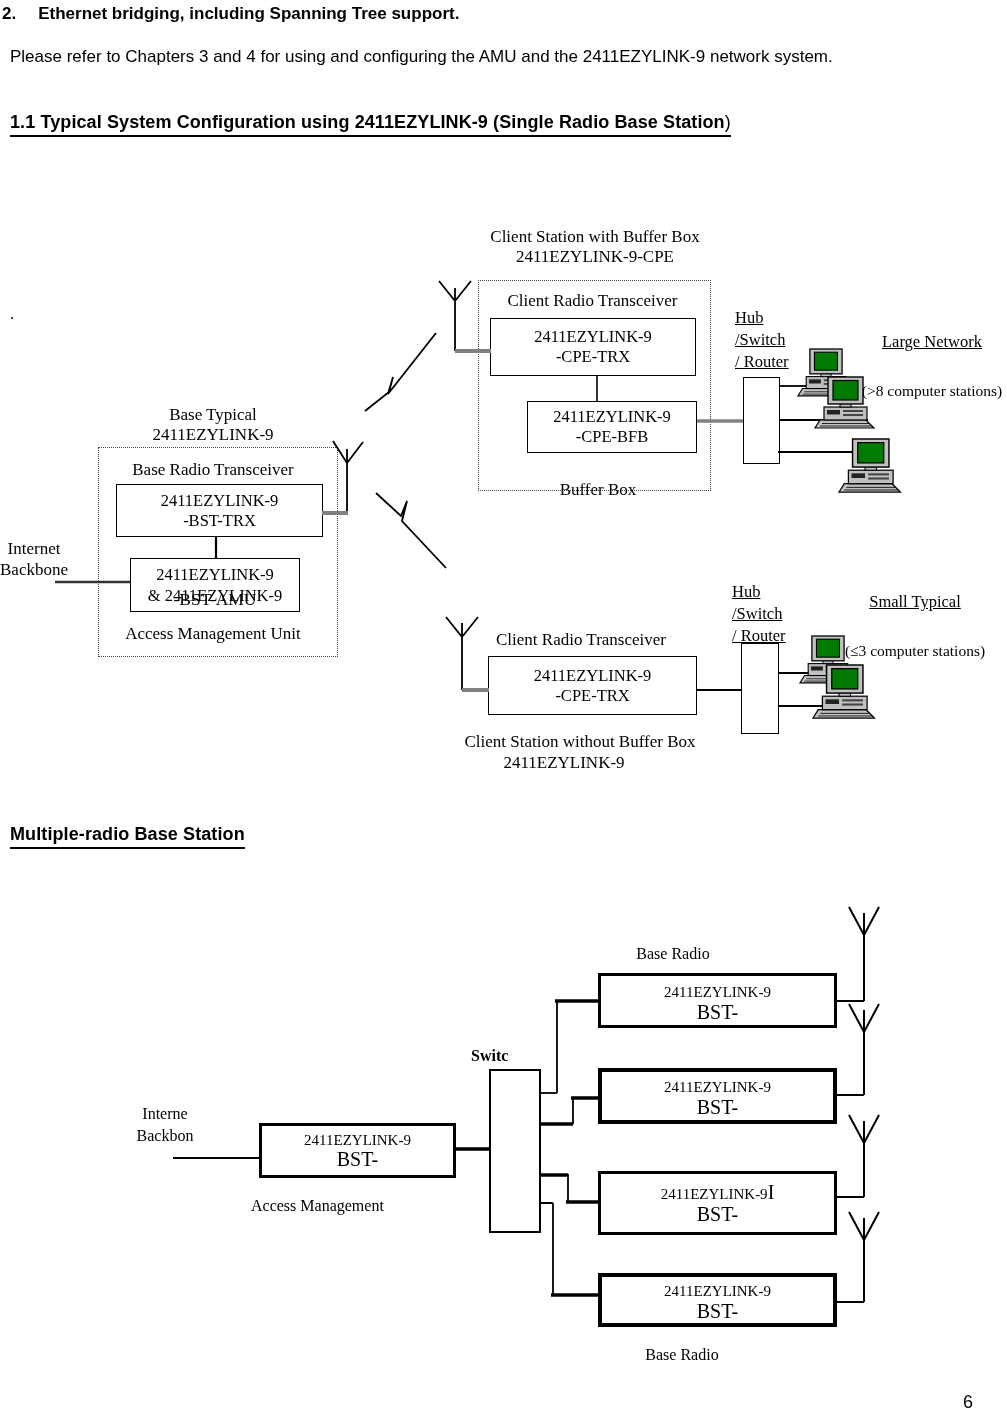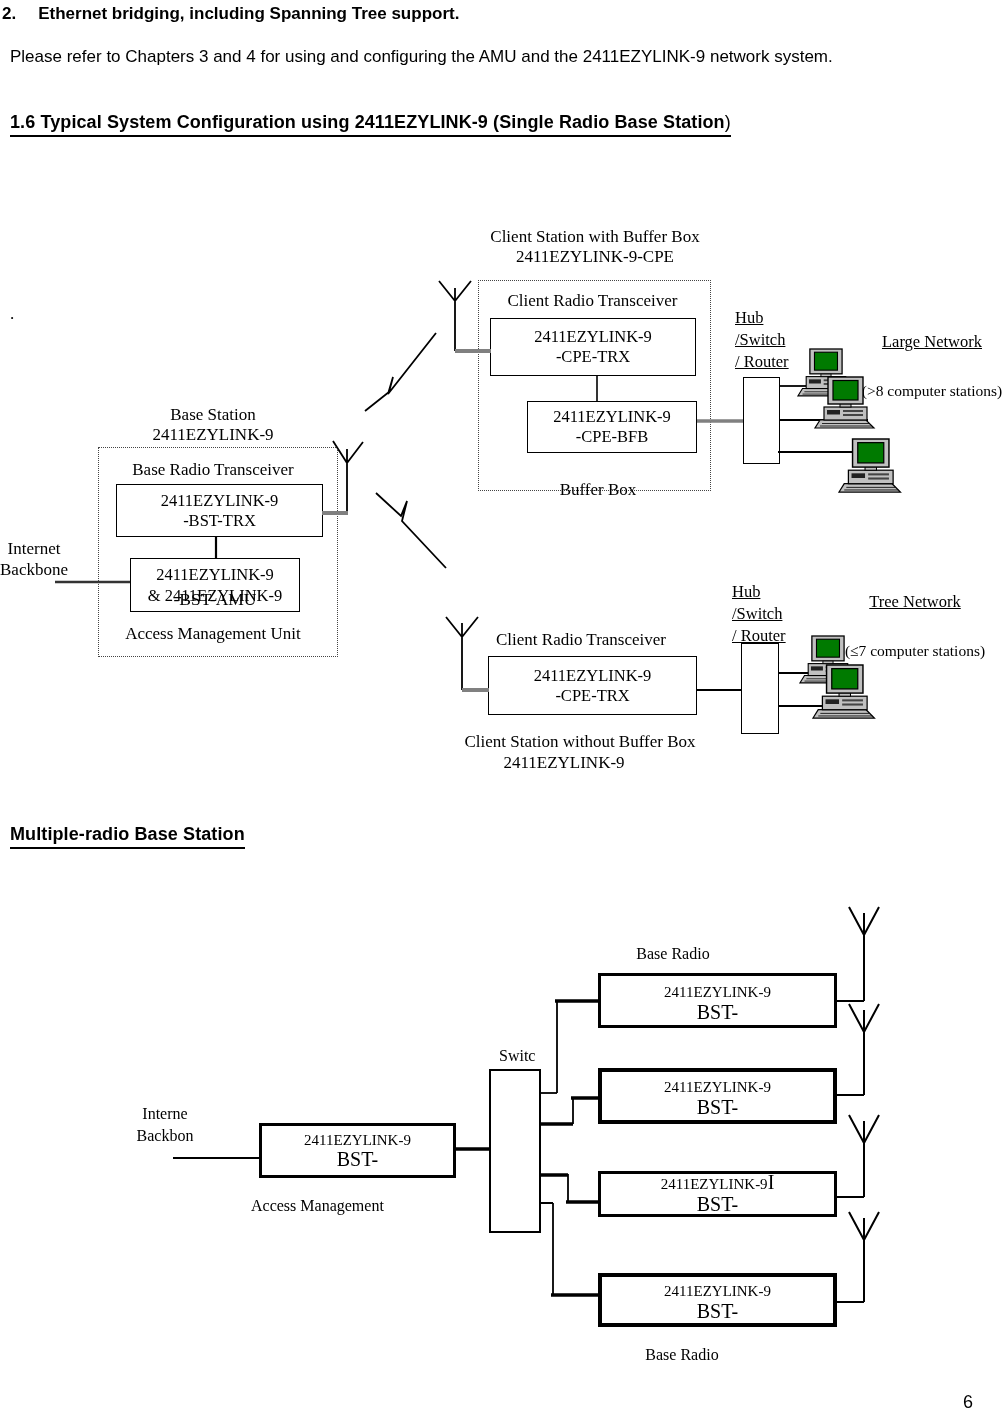--- a/index.html
+++ b/index.html
@@ -36,21 +36,21 @@
 </head>
 <body>
 
 <div class="abs sans bodytext" style="left:2px;top:3px;font-weight:bold;">
   <span>2.</span><span style="display:inline-block;width:22px;"></span><span>Ethernet bridging, including Spanning Tree support.</span>
 </div>
 
 <div class="abs sans bodytext" style="left:10px;top:46px;width:955px;">Please refer to Chapters 3 and 4 for using and configuring the AMU and the 2411EZYLINK-9 network system.</div>
 
 <div class="abs sans" style="left:10px;top:112px;">
-  <span class="h1u"><span>1.6  Typical System Configuration using 2411EZYLINK-9  (Single Radio Base Station</span><span class="close">)</span></span>
+  <span class="h1u"><span>1.1  Typical System Configuration using 2411EZYLINK-9  (Single Radio Base Station</span><span class="close">)</span></span>
 </div>
 
 <div class="abs" style="left:10px;top:304px;font-size:17px;">.</div>
 
 <div class="abs ctr lbl17" style="left:455px;top:227px;width:280px;">
   <div>Client Station with Buffer Box</div>
   <div>2411EZYLINK-9-CPE</div>
 </div>
 
 <div class="dotted" style="left:478px;top:280px;width:233px;height:211px;"></div>
@@ -74,21 +74,21 @@
   <div>/ Router</div>
 </div>
 <div class="box" style="left:743px;top:377px;width:37px;height:87px;"></div>
 
 <div class="abs ctr" style="left:856px;top:331px;width:152px;">
   <div class="lbl16">Large Network</div>
   <div class="lbl15">(&gt;8 computer stations)</div>
 </div>
 
 <div class="abs ctr lbl17" style="left:98px;top:405px;width:230px;">
-  <div>Base Station</div>
+  <div>Base Typical</div>
   <div>2411EZYLINK-9</div>
 </div>
 
 <div class="dotted" style="left:98px;top:447px;width:240px;height:210px;"></div>
 <div class="abs ctr lbl17" style="left:98px;top:460px;width:230px;">Base Radio Transceiver</div>
 
 <div class="box" style="left:116px;top:484px;width:207px;height:53px;">
   <div class="bx-line">2411EZYLINK-9</div>
   <div class="bx-line">-BST-TRX</div>
 </div>
@@ -119,51 +119,51 @@
 <div class="abs ctr lbl17" style="left:430px;top:753px;width:268px;">2411EZYLINK-9</div>
 
 <div class="abs lbl16" style="left:732px;top:581px;">
   <div>Hub</div>
   <div>/Switch</div>
   <div>/ Router</div>
 </div>
 <div class="box" style="left:741px;top:643px;width:38px;height:91px;"></div>
 
 <div class="abs ctr" style="left:836px;top:591px;width:158px;">
-  <div class="lbl16">Tree Network</div>
-  <div class="lbl15">(≤7 computer stations)</div>
+  <div class="lbl16">Small Typical</div>
+  <div class="lbl15">(≤3 computer stations)</div>
 </div>
 
 <div class="abs sans" style="left:10px;top:824px;">
   <span class="h1u">Multiple-radio Base Station</span>
 </div>
 
 <div class="abs ctr lbl22" style="left:598px;top:943px;width:150px;">Base Radio</div>
 
 <div class="rbox" style="left:598px;top:973px;width:239px;height:55px;">
   <div class="rsmall"><span>2411EZYLINK-9</span><span class="rsuffix"></span></div>
   <div class="rbig">BST-</div>
 </div>
 
 <div class="rbox thick" style="left:598px;top:1068px;width:239px;height:56px;">
   <div class="rsmall"><span>2411EZYLINK-9</span><span class="rsuffix"></span></div>
   <div class="rbig">BST-</div>
 </div>
 
-<div class="rbox" style="left:598px;top:1171px;width:239px;height:46px;justify-content:flex-end;">
+<div class="rbox" style="left:598px;top:1171px;width:239px;height:64px;">
   <div class="rsmall"><span>2411EZYLINK-9</span><span class="rsuffix">I</span></div>
   <div class="rbig">BST-</div>
 </div>
 
 <div class="rbox thick" style="left:598px;top:1273px;width:239px;height:54px;">
   <div class="rsmall"><span>2411EZYLINK-9</span><span class="rsuffix"></span></div>
   <div class="rbig">BST-</div>
 </div>
 
-<div class="abs lbl22" style="left:499px;top:1045px;">Switc</div>
+<div class="abs lbl22" style="left:471px;top:1045px;font-weight:bold;">Switc</div>
 <div class="box" style="left:489px;top:1069px;width:52px;height:164px;border-width:2px;"></div>
 
 <div class="abs ctr lbl22" style="left:118px;top:1103px;width:94px;line-height:22px;">
   <div>Interne</div>
   <div>Backbon</div>
 </div>
 
 <div class="rbox" style="left:259px;top:1123px;width:197px;height:55px;">
   <div class="rsmall">2411EZYLINK-9</div>
   <div class="rbig">BST-</div>

